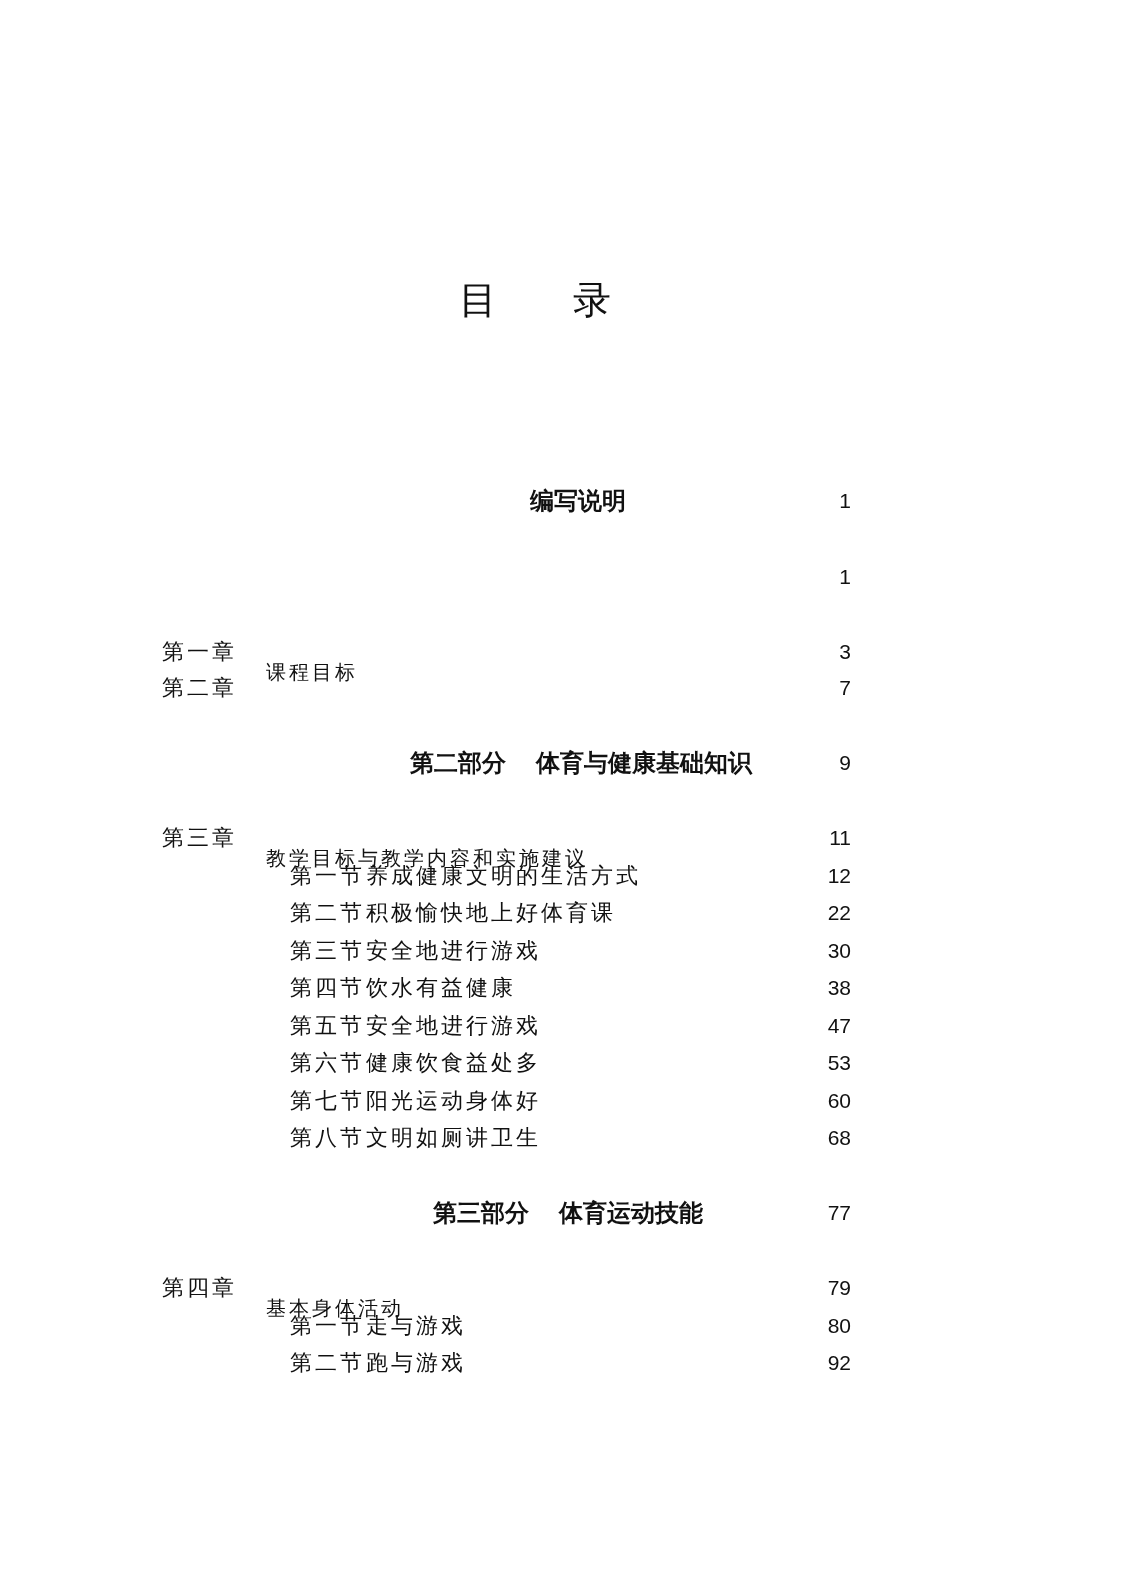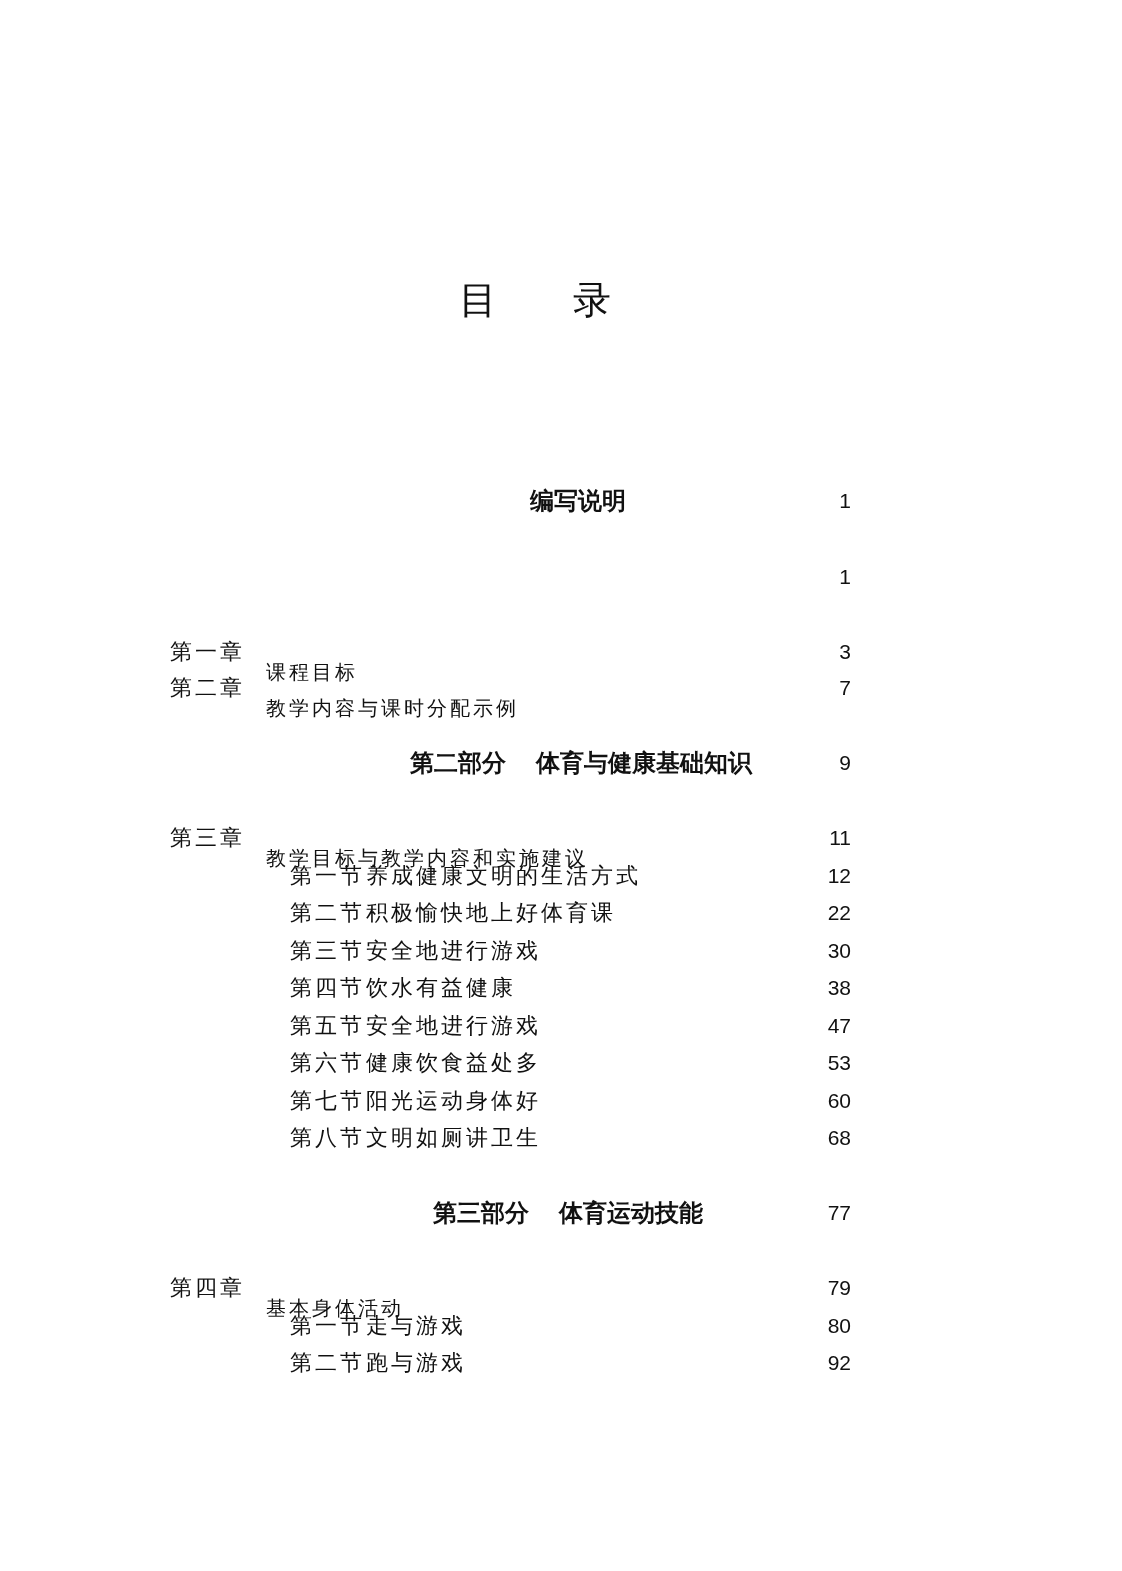--- a/index.html
+++ b/index.html
@@ -16,21 +16,21 @@
     .title .gap { width: 76px; }
     .row { position: absolute; left: 0; width: 965px; height: 34px; }
     .part-label {
       position: absolute; top: 0; font-weight: bold; font-size: 24px;
       line-height: 34px; white-space: nowrap;
       font-family: "DejaVu Sans", "Liberation Sans", sans-serif;
     }
     .part-label .sep { display: inline-block; width: 30px; }
     .chap-num {
       position: absolute; left: 162px; top: 0; font-size: 22px; line-height: 34px;
-      letter-spacing: 3px; white-space: nowrap; margin-left: 8px;
+      letter-spacing: 3px; white-space: nowrap;
     }
     .chap-title {
       position: absolute; left: 266px; top: 0; font-size: 20px; line-height: 34px;
       letter-spacing: 3px; white-space: nowrap; margin-top: 20px;
     }
     .sec-num {
       position: absolute; left: 266px; top: 0; font-size: 22px; line-height: 34px;
       letter-spacing: 3px; white-space: nowrap; margin-left: 24px;
     }
     .sec-title {
@@ -59,21 +59,20 @@
 </div>
 
 <div class="row" style="top:635px">
   <span class="chap-num">第一章</span>
   <span class="chap-title">课程目标</span>
   <span class="page">3</span>
 </div>
 
 <div class="row" style="top:671px">
   <span class="chap-num">第二章</span>
-  <span class="chap-title">教学内容与课时分配示例</span>
   <span class="page">7</span>
 </div>
 
 <div class="row" style="top:746px">
   <span class="part-label" style="left:410px"><span>第二部分</span><span class="sep"></span><span>体育与健康基础知识</span></span>
   <span class="page">9</span>
 </div>
 
 <div class="row" style="top:821px">
   <span class="chap-num">第三章</span>

